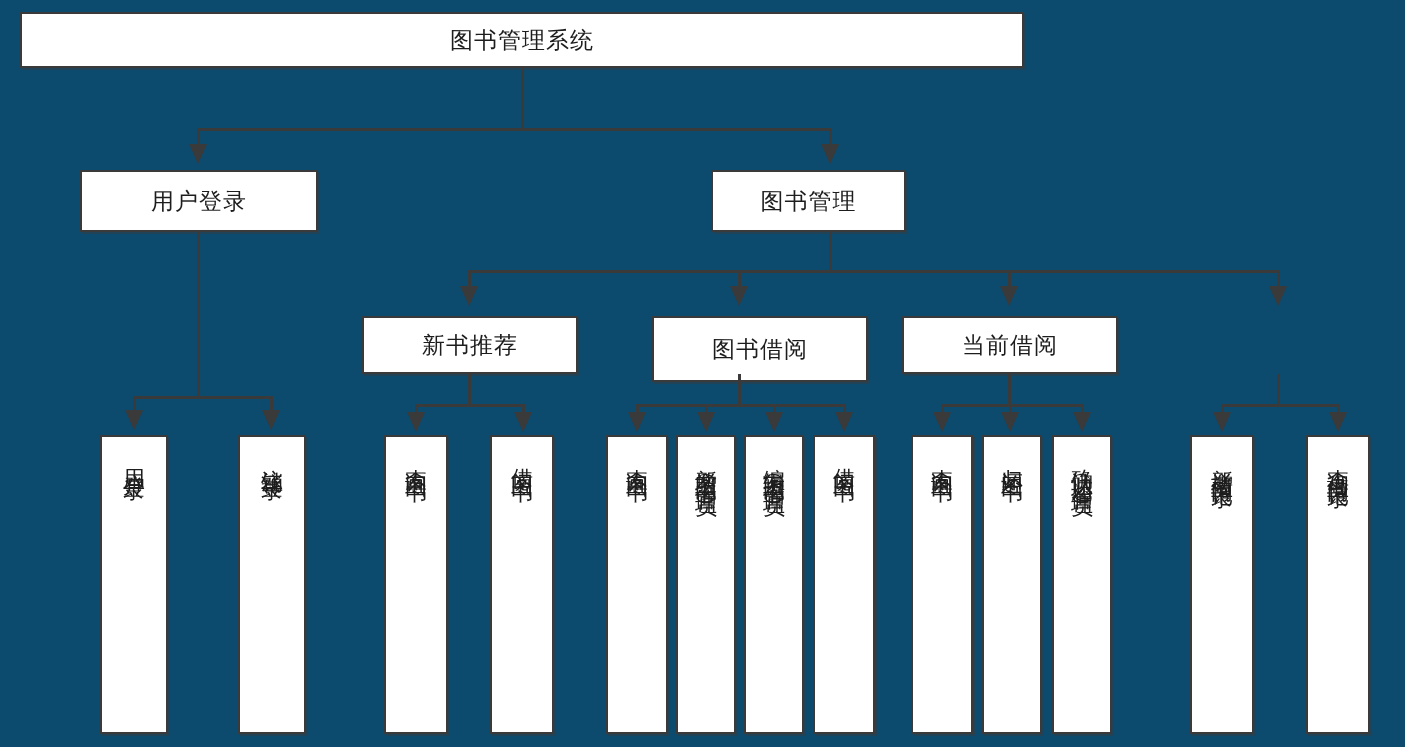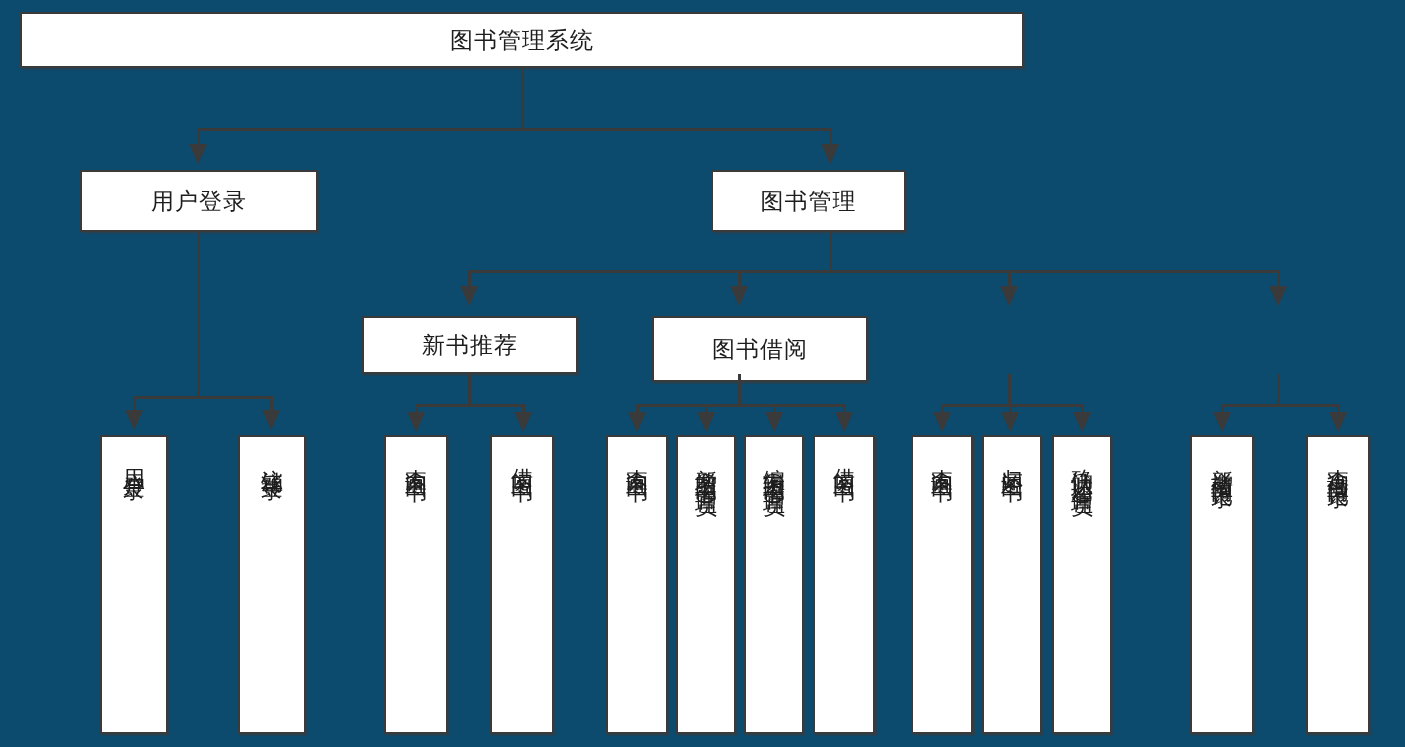--- a/index.html
+++ b/index.html
@@ -122,20 +122,23 @@
   <div class="arrow" style="left:1000px; top:286px;"></div>
   <div class="vline" style="left:1277px; top:270px; width:3px; height:18px;"></div>
   <div class="arrow" style="left:1269px; top:286px;"></div>
 
   <div class="node" style="left:362px; top:316px; width:216px; height:58px;">
     <span class="label">新书推荐</span>
   </div>
   <div class="node" style="left:632px; top:316px; width:216px; height:66px;margin-left:20px;">
     <span class="label">图书借阅</span>
   </div>
+  <div class="node" style="left:902px; top:316px; width:216px; height:58px;">
+    <span class="label">当前借阅</span>
+  </div>
 
   <div class="vline" style="left:468px; top:374px; width:3px; height:32px;"></div>
   <div class="hline" style="left:415px; top:404px; width:110px;"></div>
   <div class="vline" style="left:415px; top:404px; width:3px; height:10px;"></div>
   <div class="arrow" style="left:407px; top:412px;"></div>
   <div class="vline" style="left:522px; top:404px; width:3px; height:10px;"></div>
   <div class="arrow" style="left:514px; top:412px;"></div>
 
   <div class="vline" style="left:738px; top:374px; width:3px; height:32px;"></div>
   <div class="hline" style="left:636px; top:404px; width:210px;"></div>

